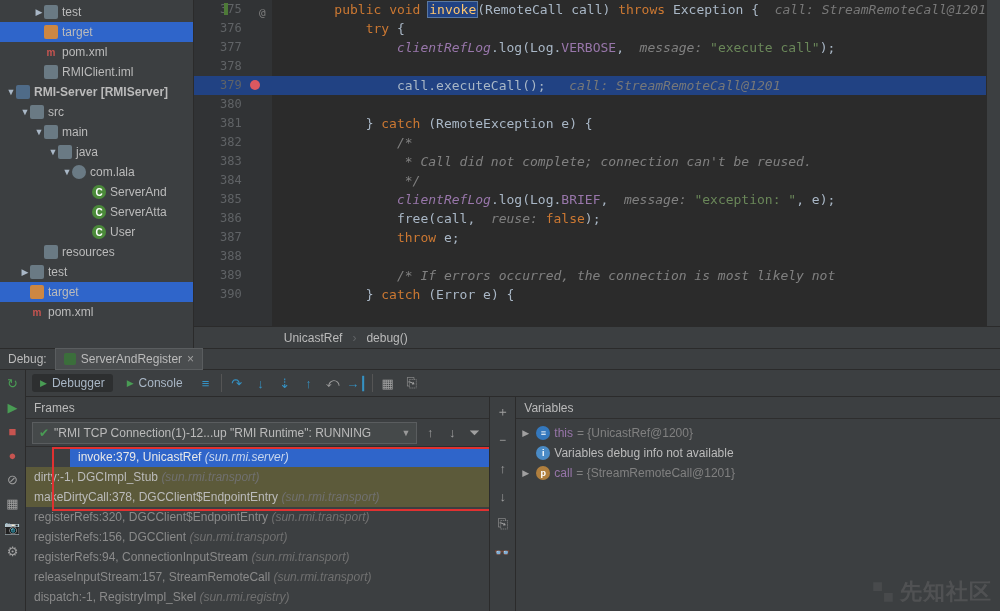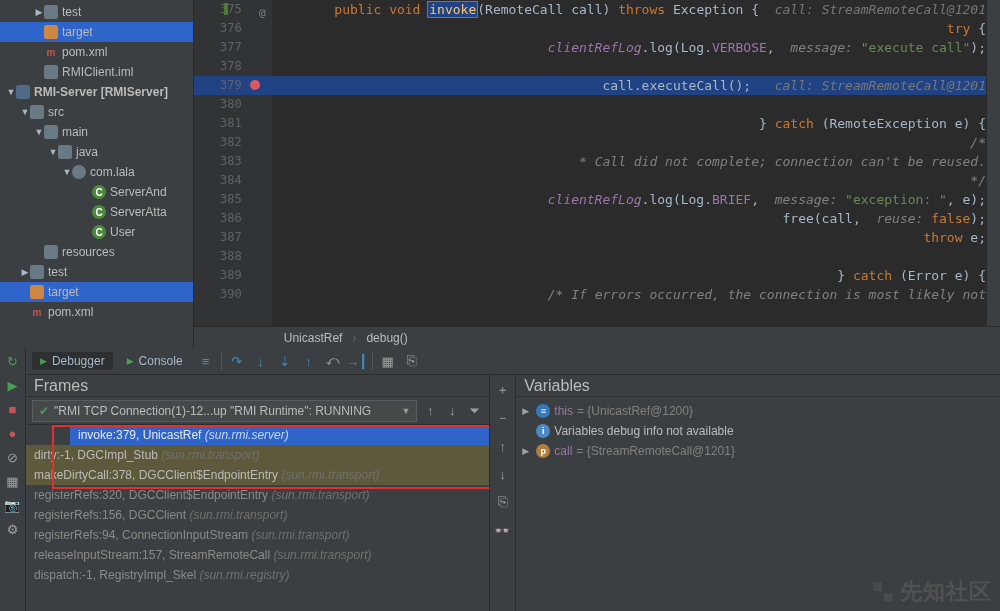--- a/index.html
+++ b/index.html
@@ -21,21 +21,21 @@
 .nlbl { color:#bbbbbb; }
 .bold { font-weight:bold; }
 .editor { flex:1; display:flex; flex-direction:column; background:#2b2b2b; }
 .code-area { flex:1; display:flex; position:relative; }
 .gutter { width:78px; background:#313335; font-family:Consolas,monospace; font-size:12px; color:#606366; text-align:right; }
 .gut-row { height:19px; line-height:19px; padding-right:30px; position:relative; }
 .bp { position:absolute; left:56px; top:4px; width:10px; height:10px; border-radius:50%; background:#db5860; }
 .diff-mark { position:absolute; left:30px; top:3px; width:4px; height:12px; background:#4e7a38; }
 .at-mark { position:absolute; right:6px; top:3px; color:#808080; font-size:11px; }
 .codebody { flex:1; font-family:Consolas,monospace; font-size:13px; position:relative; }
-.ln { height:19px; line-height:19px; white-space:pre;text-align:right; }
+.ln { height:19px; line-height:19px; white-space:pre; }
 .ln.exec { background:#214283; }
 .kw { color:#cc7832; }
 .mcall { color:#ffc66d; }
 .str { color:#6a8759; }
 .static { color:#9876aa; font-style:italic; }
 .field { color:#9876aa; }
 .param { color:#808080; font-style:italic; }
 .hint { color:#787878; font-style:italic; }
 .boxed { background:#214283; outline:1px solid #5a78a1; padding:0 1px; }
 .breadcrumb { height:22px; background:#3c3f41; border-top:1px solid #2b2b2b; display:flex; align-items:center; padding-left:90px; color:#bbbbbb; font-size:12px; }
@@ -50,21 +50,21 @@
 .tbtn { width:18px; height:18px; display:flex; align-items:center; justify-content:center; color:#a0a0a0; cursor:pointer; font-size:13px; }
 .tbtn.g { color:#499c54; }
 .tbtn.r { color:#c75450; }
 .tbtn.b { color:#3592c4; }
 .btab { display:flex; align-items:center; gap:5px; padding:2px 8px; border-radius:3px; }
 .btab.active { background:#2d2f30; }
 .btab .play { color:#499c54; font-size:9px; }
 .sep-v { width:1px; height:18px; background:#555; }
 .lower { flex:1; display:flex; background:#3c3f41; }
 .frames-col { flex:1; display:flex; flex-direction:column; border-right:1px solid #2b2b2b; }
-.panel-header { height:22px; display:flex; align-items:center; padding:0 8px; color:#bbbbbb; background:#3c3f41; border-bottom:1px solid #2e2e2e; font-size:16px; }
+.panel-header { height:22px; display:flex; align-items:center; padding:0 8px; color:#bbbbbb; background:#3c3f41; border-bottom:1px solid #2e2e2e; font-size:12px; }
 .thread-row { height:28px; display:flex; align-items:center; padding:0 6px; gap:4px; background:#3c3f41; border-bottom:1px solid #2e2e2e; }
 .thread-combo { flex:1; min-width:0; height:22px; background:#45494a; border:1px solid #5a5d5f; display:flex; align-items:center; padding:0 6px; color:#bbbbbb; font-size:12px; cursor:pointer; }
 .thread-combo .chk { color:#499c54; margin-right:5px; }
 .frames-list { flex:1; background:#3c3f41; overflow:hidden; position:relative; }
 .frame { height:20px; line-height:20px; padding:0 8px; color:#8a8a8a; font-size:12px; white-space:nowrap; overflow:hidden; text-overflow:ellipsis; cursor:pointer; }
 .frame.sel { background:#2f65ca; color:#e8e8e8;margin-left:44px; }
 .frame.sel .pk { color:#c8d6ee; }
 .frame.hi { background:#5c5a3a; color:#bbbbbb; }
 .pk { color:#707070; font-style:italic; }
 .redbox { position:absolute; border:2px solid #e03131; pointer-events:none; left:26px; top:0px; width:444px; height:64px; }
@@ -281,33 +281,41 @@
             <div class="ln exec">                call.executeCall();   <span class="hint">call: StreamRemoteCall@1201</span></div>
             <div class="ln"></div>
             <div class="ln">            } <span class="kw">catch </span>(RemoteException e) {</div>
             <div class="ln">                <span class="param">/*</span></div>
             <div class="ln">                <span class="param"> * Call did not complete; connection can't be reused.</span></div>
             <div class="ln">                <span class="param"> */</span></div>
             <div class="ln">                <span class="static">clientRefLog</span>.log(Log.<span class="field">BRIEF</span>,  <span class="param">message:</span> <span class="str">"exception: "</span>, e);</div>
             <div class="ln">                free(call,  <span class="param">reuse:</span> <span class="kw">false</span>);</div>
             <div class="ln">                <span class="kw">throw </span>e;</div>
             <div class="ln"></div>
+            <div class="ln">                <span class="param">/* If errors occurred, the connection is most likely not</span></div>
             <div class="ln">            } <span class="kw">catch </span>(Error e) {</div>
-            <div class="ln">                <span class="param">/* If errors occurred, the connection is most likely not</span></div>
           </div>
         <div class="scroll-col"></div>
       </div>
       <div class="breadcrumb">
         <span>UnicastRef</span>
         <span class="bc-sep">›</span>
         <span>debug()</span>
       </div>
     </div>
   </div>
 
+  <div class="debug-bar">
+    <span class="debug-label">Debug:</span>
+    <div class="tab">
+      <span class="tab-i"></span>
+      <span>ServerAndRegister</span>
+      <span class="x">×</span>
+    </div>
+  </div>
 
   <div class="lower">
     <div class="tool-left">
       <span class="tbtn g">↻</span>
       <span class="tbtn g">▶</span>
       <span class="tbtn r">■</span>
       <span class="tbtn r">●</span>
       <span class="tbtn">⊘</span>
       <span class="tbtn">▦</span>
       <span class="tbtn">📷</span>

